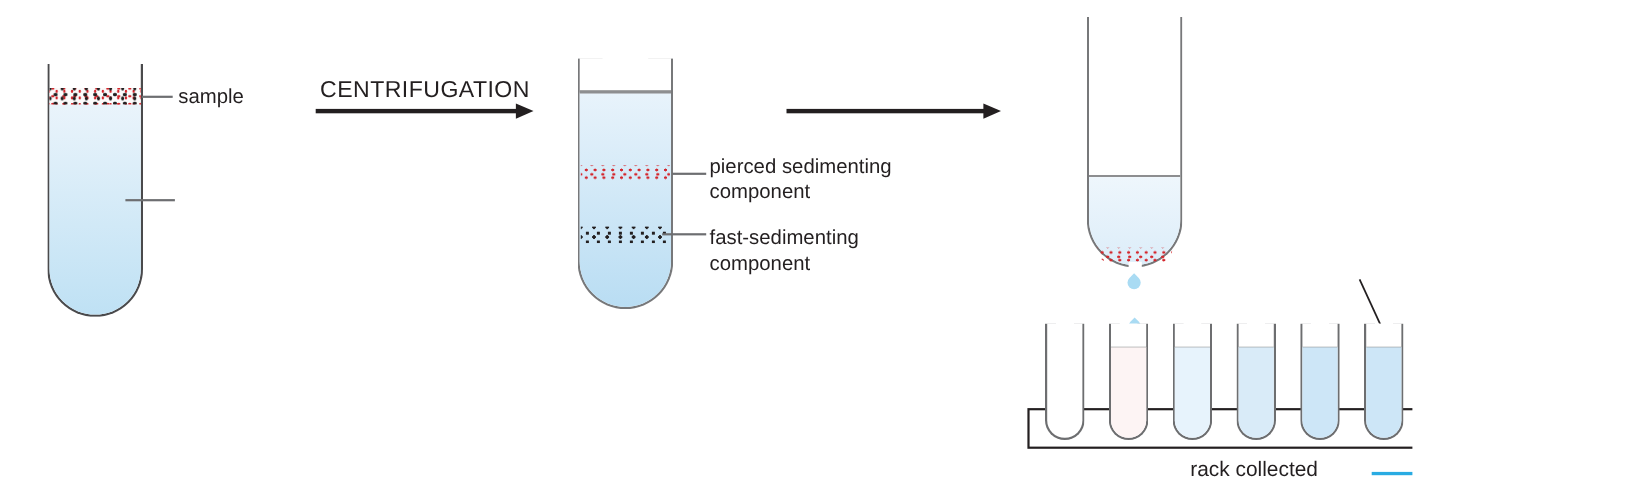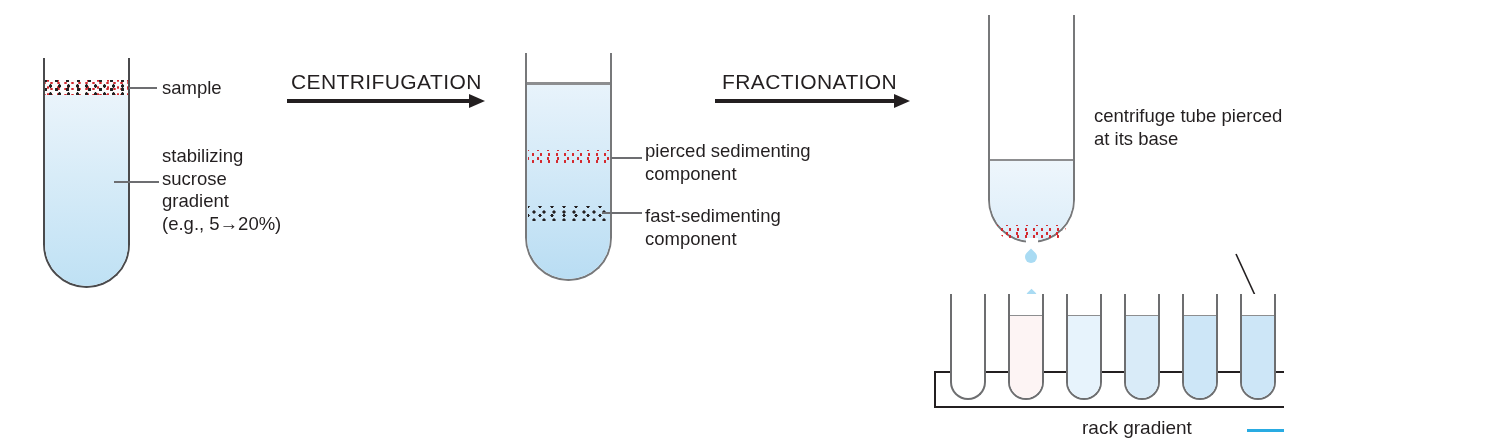--- a/index.html
+++ b/index.html
@@ -116,56 +116,49 @@
 
 <div id="canvas">
 
   <div class="tube" id="tube1">
     <div class="tube-inner" id="tube1-liquid"></div>
     <div id="sample-band" class="dots-mixed"></div>
   </div>
   <div class="leader" style="left:129px; top:87px; width:28px;"></div>
   <div class="label" style="left:162px; top:77px;">sample</div>
   <div class="leader" style="left:114px; top:181px; width:45px;"></div>
-  <div class="label" style="left:162px; top:145px;">stabilizing
-sucrose
-gradient
-(e.g., 5→20%)</div>
 
   <div class="step-label" style="left:291px; top:70px;">CENTRIFUGATION</div>
   <div class="arrow-line" style="left:287px; top:99px; width:183px;"></div>
   <div class="arrow-head" style="left:469px; top:94px;"></div>
 
   <div class="tube" id="tube2">
     <div class="tube-inner" id="tube2-liquid"></div>
     <div class="meniscus"></div>
     <div class="band dots-red" id="band-slow"></div>
     <div class="band dots-black" id="band-fast"></div>
   </div>
   <div class="leader" style="left:611px; top:157px; width:31px;"></div>
   <div class="label" style="left:645px; top:140px;">pierced sedimenting
 component</div>
   <div class="leader" style="left:602px; top:212px; width:40px;"></div>
   <div class="label" style="left:645px; top:205px;">fast-sedimenting
 component</div>
 
-  <div class="step-label" style="left:722px; top:70px;">FRACTIONATION</div>
   <div class="arrow-line" style="left:715px; top:99px; width:180px;"></div>
   <div class="arrow-head" style="left:894px; top:94px;"></div>
 
   <div class="tube" id="tube3">
     <div class="tube-inner" id="tube3-liquid"></div>
     <div id="sediment" class="dots-red"></div>
     <div id="hole"></div>
   </div>
   <div class="drop" id="drop1"></div>
   <div class="drop" id="drop2"></div>
 
-  <div class="label" style="left:1094px; top:104px; line-height:23px;">centrifuge tube pierced
-at its base</div>
 
   <svg id="pointer-svg">
     <line x1="4" y1="4" x2="27" y2="54" stroke="#231f20" stroke-width="1.6"></line>
   </svg>
 
   <div id="rack-box"></div>
   <div id="rack-tubes">
       <div class="rack-tube"></div>
       <div class="rack-tube">
         <div class="rack-liquid dots-red" style="background: rgb(253, 244, 244);"></div>
@@ -183,17 +176,17 @@
         <div class="rack-liquid dots-black" style="background: rgb(205, 230, 247);"></div>
       </div>
       <div class="rack-tube">
         <div class="rack-liquid" style="background: rgb(183, 220, 244);"></div>
       </div>
       <div class="rack-tube">
         <div class="rack-liquid" style="background: rgb(165, 211, 240);"></div>
       </div>
     </div>
 
-  <div class="label" id="rack-move-label">rack gradient</div>
+  <div class="label" id="rack-move-label">rack collected</div>
   <div class="arrow-line" id="rack-arrow-line"></div>
   <div class="arrow-head cyan" id="rack-arrow-head"></div>
 
 </div>
 
 </body></html>

